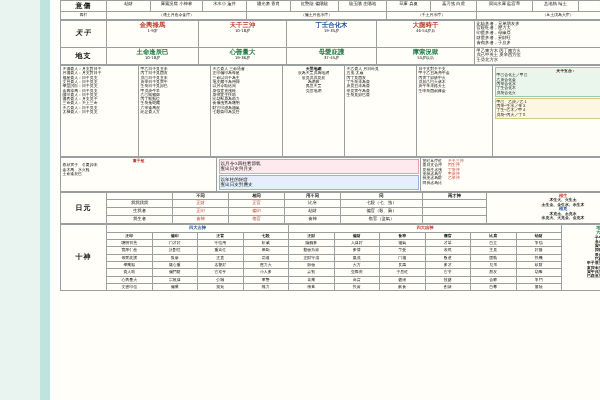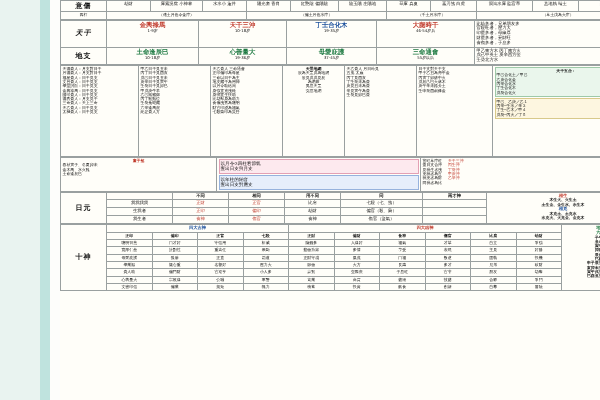--- a/index.html
+++ b/index.html
@@ -110,21 +110,21 @@
       </td>
       <td class="ctr">
         <div class="med grn">心善量大</div>
         <div class="mini">19-36岁</div>
       </td>
       <td class="ctr">
         <div class="med grn">母愛庇護</div>
         <div class="mini">37-45岁</div>
       </td>
       <td class="ctr">
-        <div class="med grn">三命通會</div>
+        <div class="med grn">庫索況獄</div>
         <div class="mini">55岁以后</div>
       </td>
       <td class="tiny" style="white-space:pre-line;">甲乙東方木 丙丁南方火
 戊己中央土 庚辛西方金
 壬癸北方水</td>
     </tr>
   </tbody>
       </table>
 
   <table style="height:92px;">

